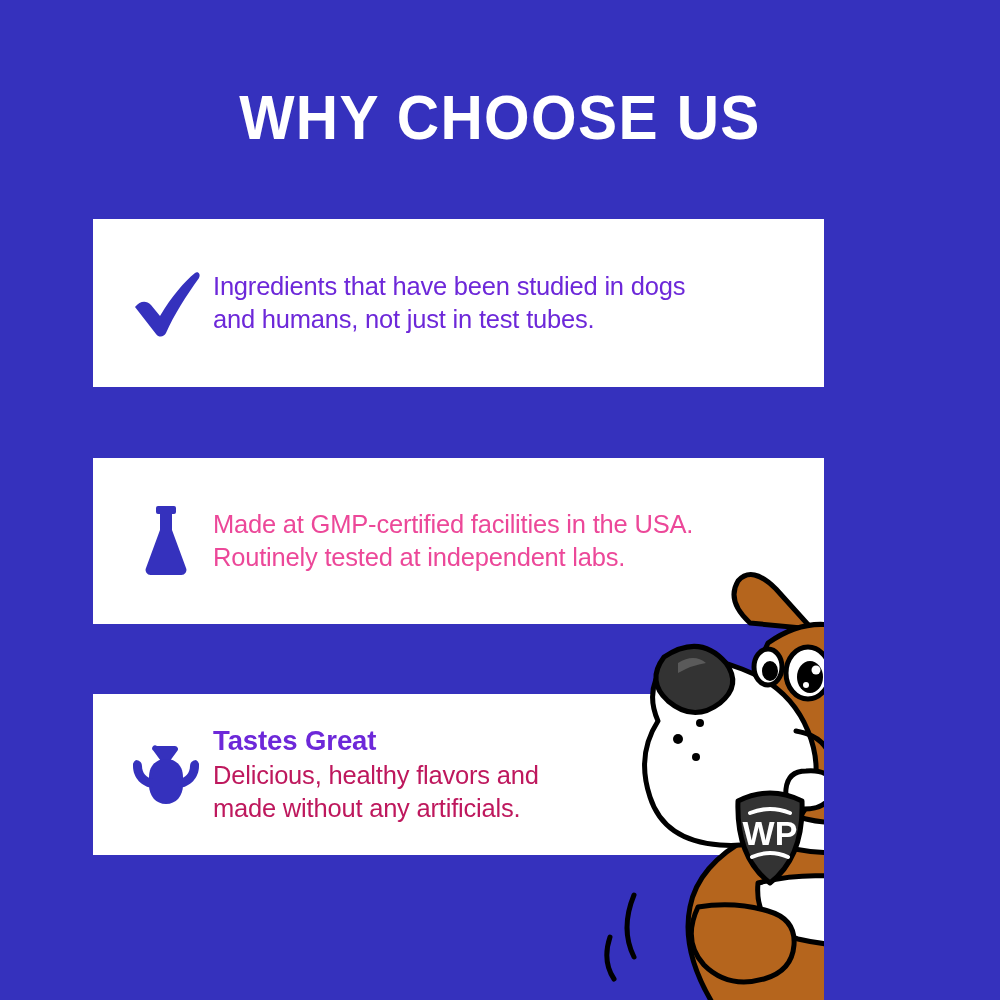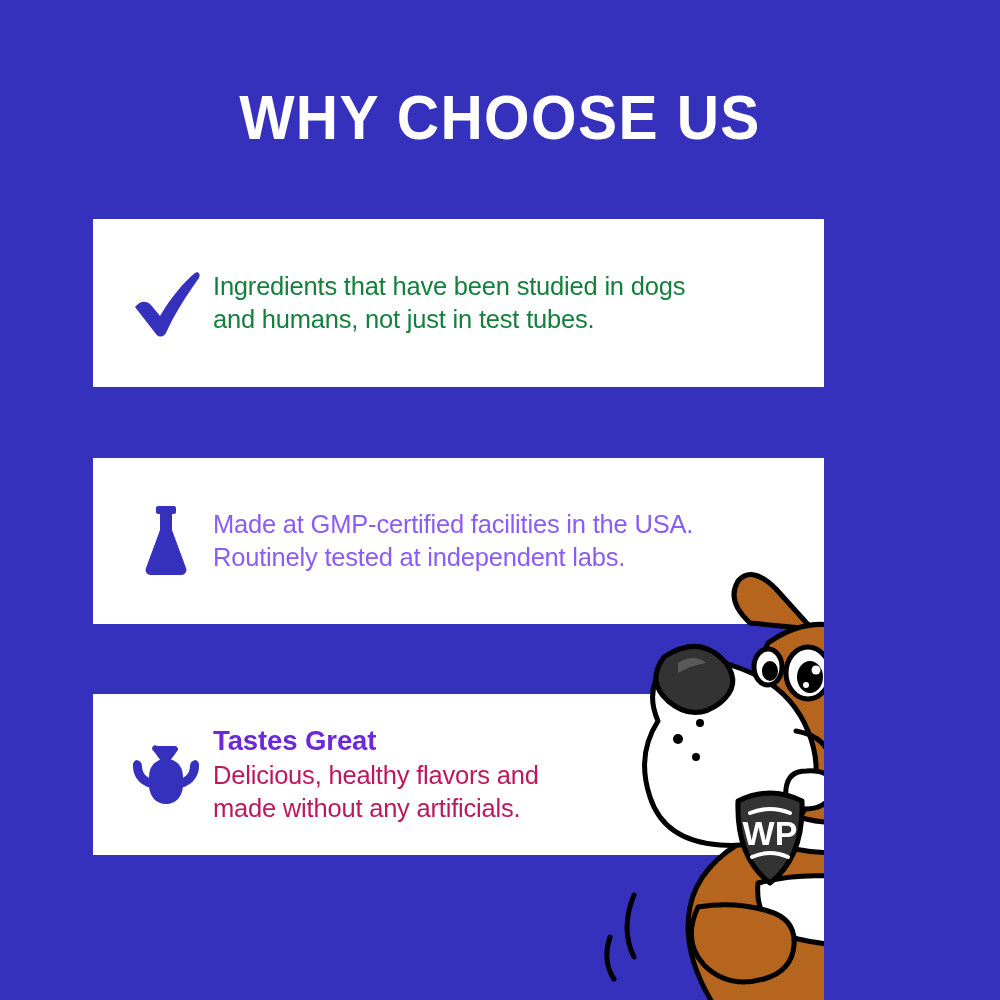--- a/index.html
+++ b/index.html
@@ -114,35 +114,35 @@
   <div id="page-title" style="color: rgb(255, 255, 255);">WHY CHOOSE US</div>
 
   <div class="card" id="card-0" style="background: rgb(255, 255, 255);">
     <div class="card-inner">
       <div class="card-icon">
         <svg width="74" height="72" viewBox="0 0 74 72">
           <path d="M6 40 C11 34 17 33 22 38 L31 49 C43 29 55 15 66 6 C69 4 72 7 70 11 C57 29 45 48 37 66 C35 70 30 71 27 67 Z" fill="#3531bd"></path>
         </svg>
       </div>
       <div class="card-text">
-        <div class="card-desc" style="color: #15803d;">Ingredients that have been studied in dogs
+        <div class="card-desc" style="color: #6d28d9;">Ingredients that have been studied in dogs
 and humans, not just in test tubes.</div>
       </div>
     </div>
   </div>
 
   <div class="card" id="card-1" style="background: rgb(255, 255, 255);">
     <div class="card-inner">
       <div class="card-icon">
         <svg width="52" height="76" viewBox="0 0 52 76">
           <path d="M18 3 h16 a2 2 0 0 1 2 2 v4 a2 2 0 0 1 -2 2 h-2 v16 l14 38 a5 5 0 0 1 -4.6 7 H10.6 a5 5 0 0 1 -4.6 -7 l14 -38 v-16 h-2 a2 2 0 0 1 -2 -2 v-4 a2 2 0 0 1 2 -2 z" fill="#3531bd"></path>
         </svg>
       </div>
       <div class="card-text">
-        <div class="card-desc" style="color: #8b5cf6;">Made at GMP-certified facilities in the USA.
+        <div class="card-desc" style="color: #ec4899;">Made at GMP-certified facilities in the USA.
 Routinely tested at independent labs.</div>
       </div>
     </div>
   </div>
 
   <div class="card" id="card-2" style="background: rgb(255, 255, 255);">
     <div class="card-inner">
       <div class="card-icon">
         <svg width="66" height="62" viewBox="0 0 66 62">
           <path d="M24 2 h18 a3 3 0 0 1 2.4 4.8 l-6.4 8.6 a3 3 0 0 0 -0.6 1.8 v4 h-10 v-4 a3 3 0 0 0 -0.6 -1.8 l-6.4 -8.6 A3 3 0 0 1 24 2 z" fill="#3531bd"></path>

